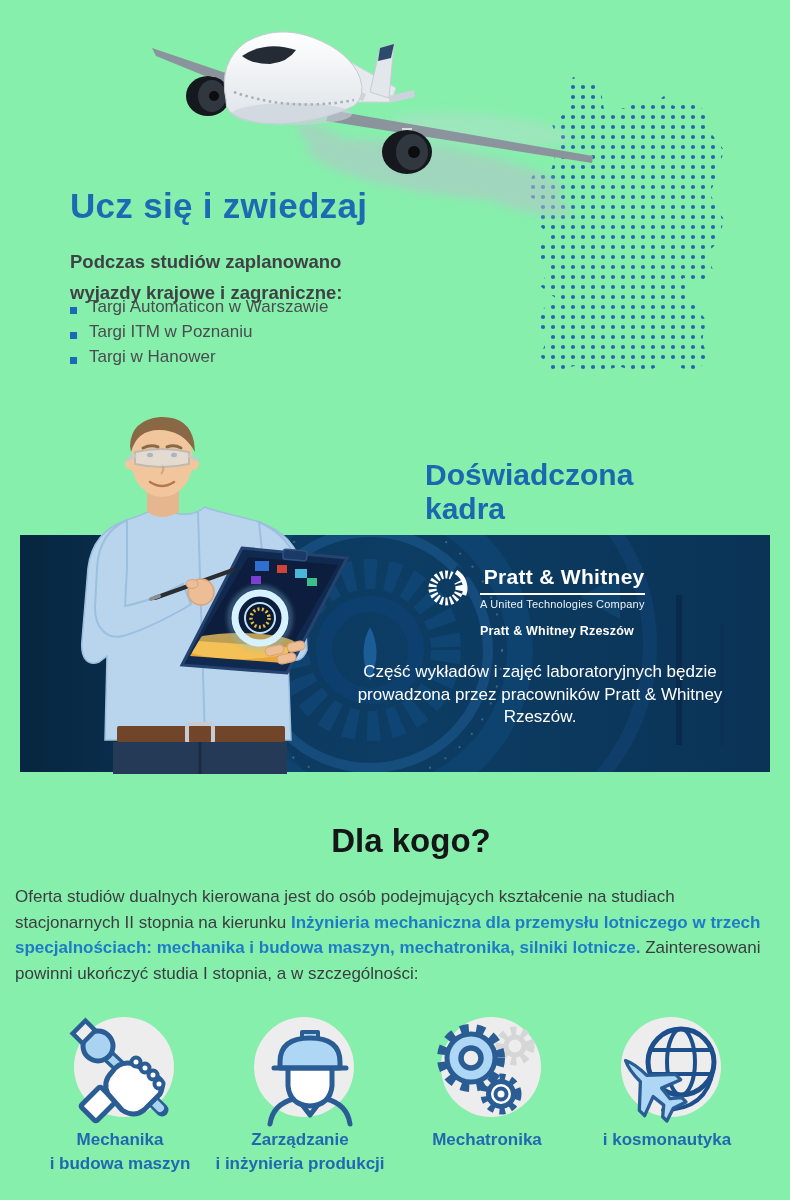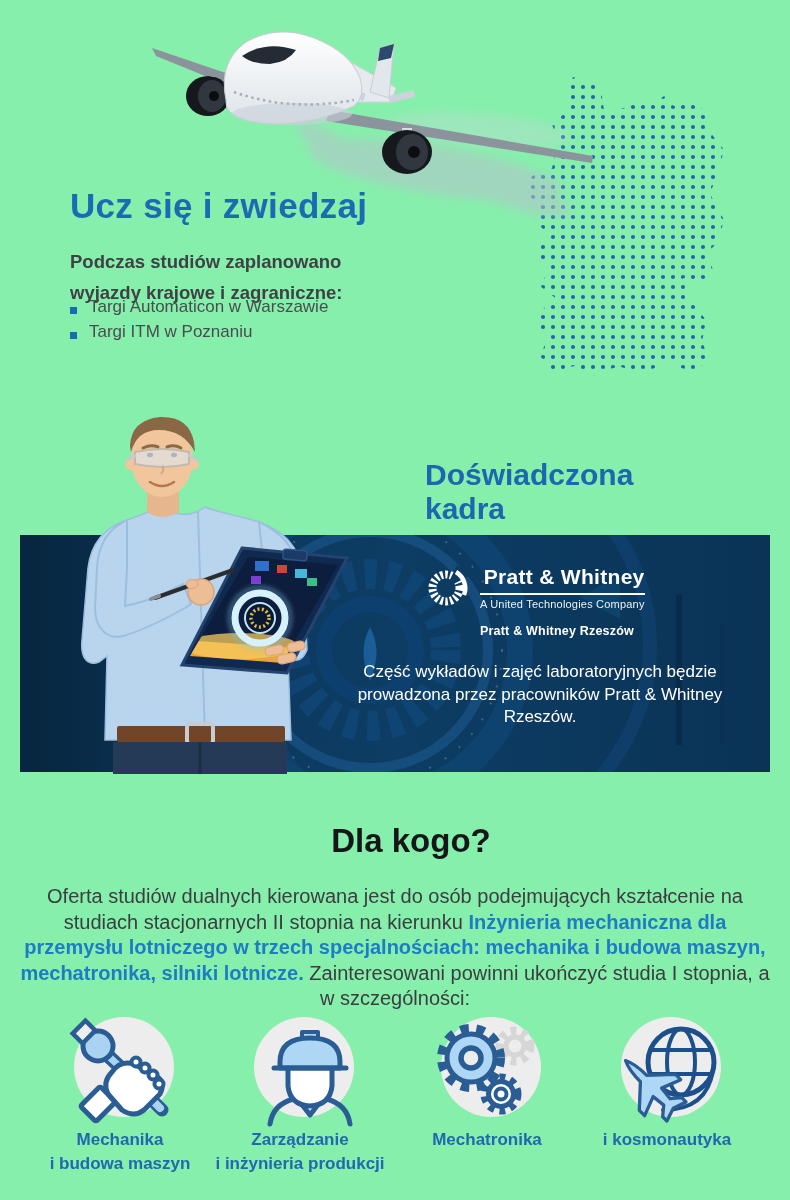--- a/index.html
+++ b/index.html
@@ -22,21 +22,21 @@
   .logo{position:absolute;left:403px;top:30px;display:flex;gap:11px;text-align:right;}
   .logo-name{font-size:21px;font-weight:bold;color:#fff;letter-spacing:.3px;white-space:nowrap;}
   .logo-rule{height:2px;background:#fff;margin:4px 0 3px;}
   .logo-tag{font-size:11px;color:#eef3f7;letter-spacing:.2px;white-space:nowrap;}
   .subsidiary{position:absolute;left:460px;top:89px;font-size:12.5px;font-weight:bold;color:#fff;letter-spacing:.2px;}
   .banner-text{position:absolute;left:330px;top:126px;width:380px;margin:0;text-align:center;font-size:17px;line-height:22.5px;color:#fff;}
   .man-svg{position:absolute;left:55px;top:408px;z-index:3;}
 
   
   .dk-title{position:absolute;left:0;top:822px;width:100%;margin:0;text-align:center;font-size:33px;font-weight:bold;color:#151618;}
-  .dk-desc{position:absolute;left:15px;top:884px;width:760px;margin:0;text-align:center;font-size:20px;line-height:25.5px;color:#3b3d40;}
+  .dk-desc{position:absolute;left:15px;top:884px;width:760px;margin:0;font-size:17px;line-height:25.5px;color:#3b3d40;}
   .dk-desc .hl{color:#1e7cc6;font-weight:bold;}
   .features{position:absolute;left:0;top:1012px;width:790px;height:175px;}
   .feature{position:absolute;top:0;width:200px;text-align:center;}
   .f1{left:20px}.f2{left:200px}.f3{left:387px}.f4{left:567px}
   .feature svg{display:block;margin:0 auto;}
   .flabel{margin-top:-4px;font-size:17px;font-weight:bold;color:#2268ae;line-height:24px;}
 </style>
 </head>
 <body>
 
@@ -100,20 +100,24 @@
     <p class="hero-intro"><span>Podczas studiów zaplanowano</span><br><span>wyjazdy krajowe i zagraniczne:</span></p>
 
     <ul class="hero-trips">
       <li>
           <span class="sq"></span>
           <span>Targi Automaticon w Warszawie</span>
         </li>
       <li>
           <span class="sq"></span>
           <span>Targi ITM w Poznaniu</span>
+        </li>
+      <li>
+          <span class="sq"></span>
+          <span>Targi w Hanower</span>
         </li>
     </ul>
   </section>
 
   <section>
     <h2 class="kadra-title">Doświadczona kadra</h2>
 
     <div class="banner">
 
       <svg class="banner-bg" width="750" height="237" viewBox="0 0 750 237">

